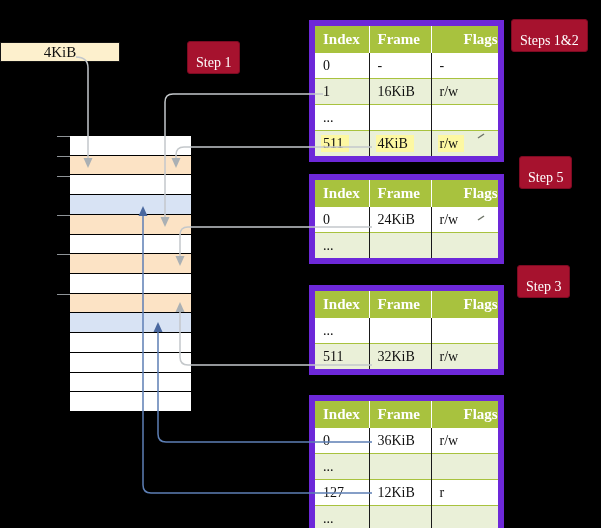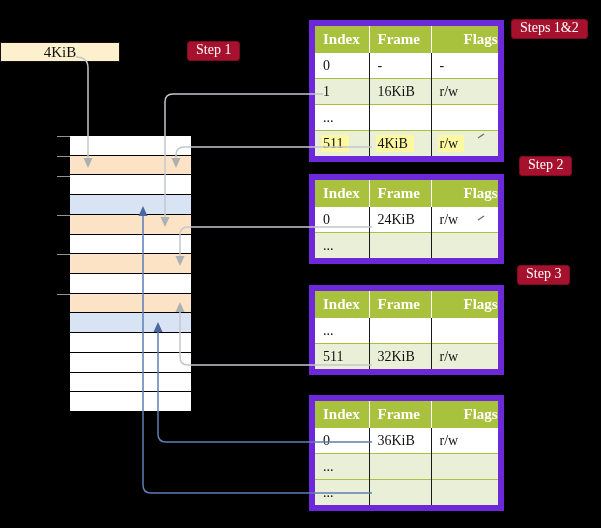--- a/index.html
+++ b/index.html
@@ -7,21 +7,21 @@
          font-family:"Liberation Serif","DejaVu Serif",serif;}
 
   
   .kib-box{position:absolute;left:0px;top:42px;width:118px;height:18px;
            background:#fdf0cd;border:1px solid #141414;
            display:flex;align-items:center;justify-content:center;
            font-size:15px;color:#101010;}
 
   
   .step-label{position:absolute;background:#a6122e;color:#fff;
-              font-size:14px;line-height:14px;padding:1px 8px 3px 8px;
+              font-size:14px;line-height:14px;padding:14px 8px 3px 8px;
               border:1px solid #7d0a22;border-radius:3px;white-space:nowrap;}
   #label-step0 {left:187px;top:41px;}
   #label-steps12{left:511px;top:19px;}
   #label-step3 {left:519px;top:156px;}
   #label-step4 {left:517px;top:265px;}
 
   
   .mem-row{position:absolute;left:70px;width:121px;}
   .fill-white{background:#ffffff;}
   .fill-peach{background:#fce3c5;}
@@ -48,21 +48,21 @@
 <body>
 
 <div id="stage">
 
   <div class="kib-box">
     <span>4KiB</span>
   </div>
 
   <div class="step-label" id="label-step0">Step 1</div>
   <div class="step-label" id="label-steps12">Steps 1&amp;2</div>
-  <div class="step-label" id="label-step3">Step 2</div>
+  <div class="step-label" id="label-step3">Step 5</div>
   <div class="step-label" id="label-step4">Step 3</div>
 
   <div id="memory">
       <div class="mem-row fill-white" style="top: 136px; height: 19px;"></div>
       <div class="mem-row fill-peach" style="top: 156px; height: 18px;"></div>
       <div class="mem-row fill-white" style="top: 175px; height: 19px;"></div>
       <div class="mem-row fill-blue" style="top: 195px; height: 19px;"></div>
       <div class="mem-row fill-peach" style="top: 215px; height: 19px;"></div>
       <div class="mem-row fill-white" style="top: 235px; height: 18px;"></div>
       <div class="mem-row fill-peach" style="top: 254px; height: 19px;"></div>
@@ -187,20 +187,25 @@
           <tr>
             <td>0</td>
             <td>36KiB</td>
             <td>r/w</td>
           </tr>
           <tr class="shaded">
             <td>...</td>
             <td></td>
             <td></td>
           </tr>
+          <tr>
+            <td>127</td>
+            <td>12KiB</td>
+            <td>r</td>
+          </tr>
           <tr class="shaded">
             <td>...</td>
             <td></td>
             <td></td>
           </tr>
         </tbody>
       </table>
     </div>
 
   <svg id="overlay" width="601" height="528">

